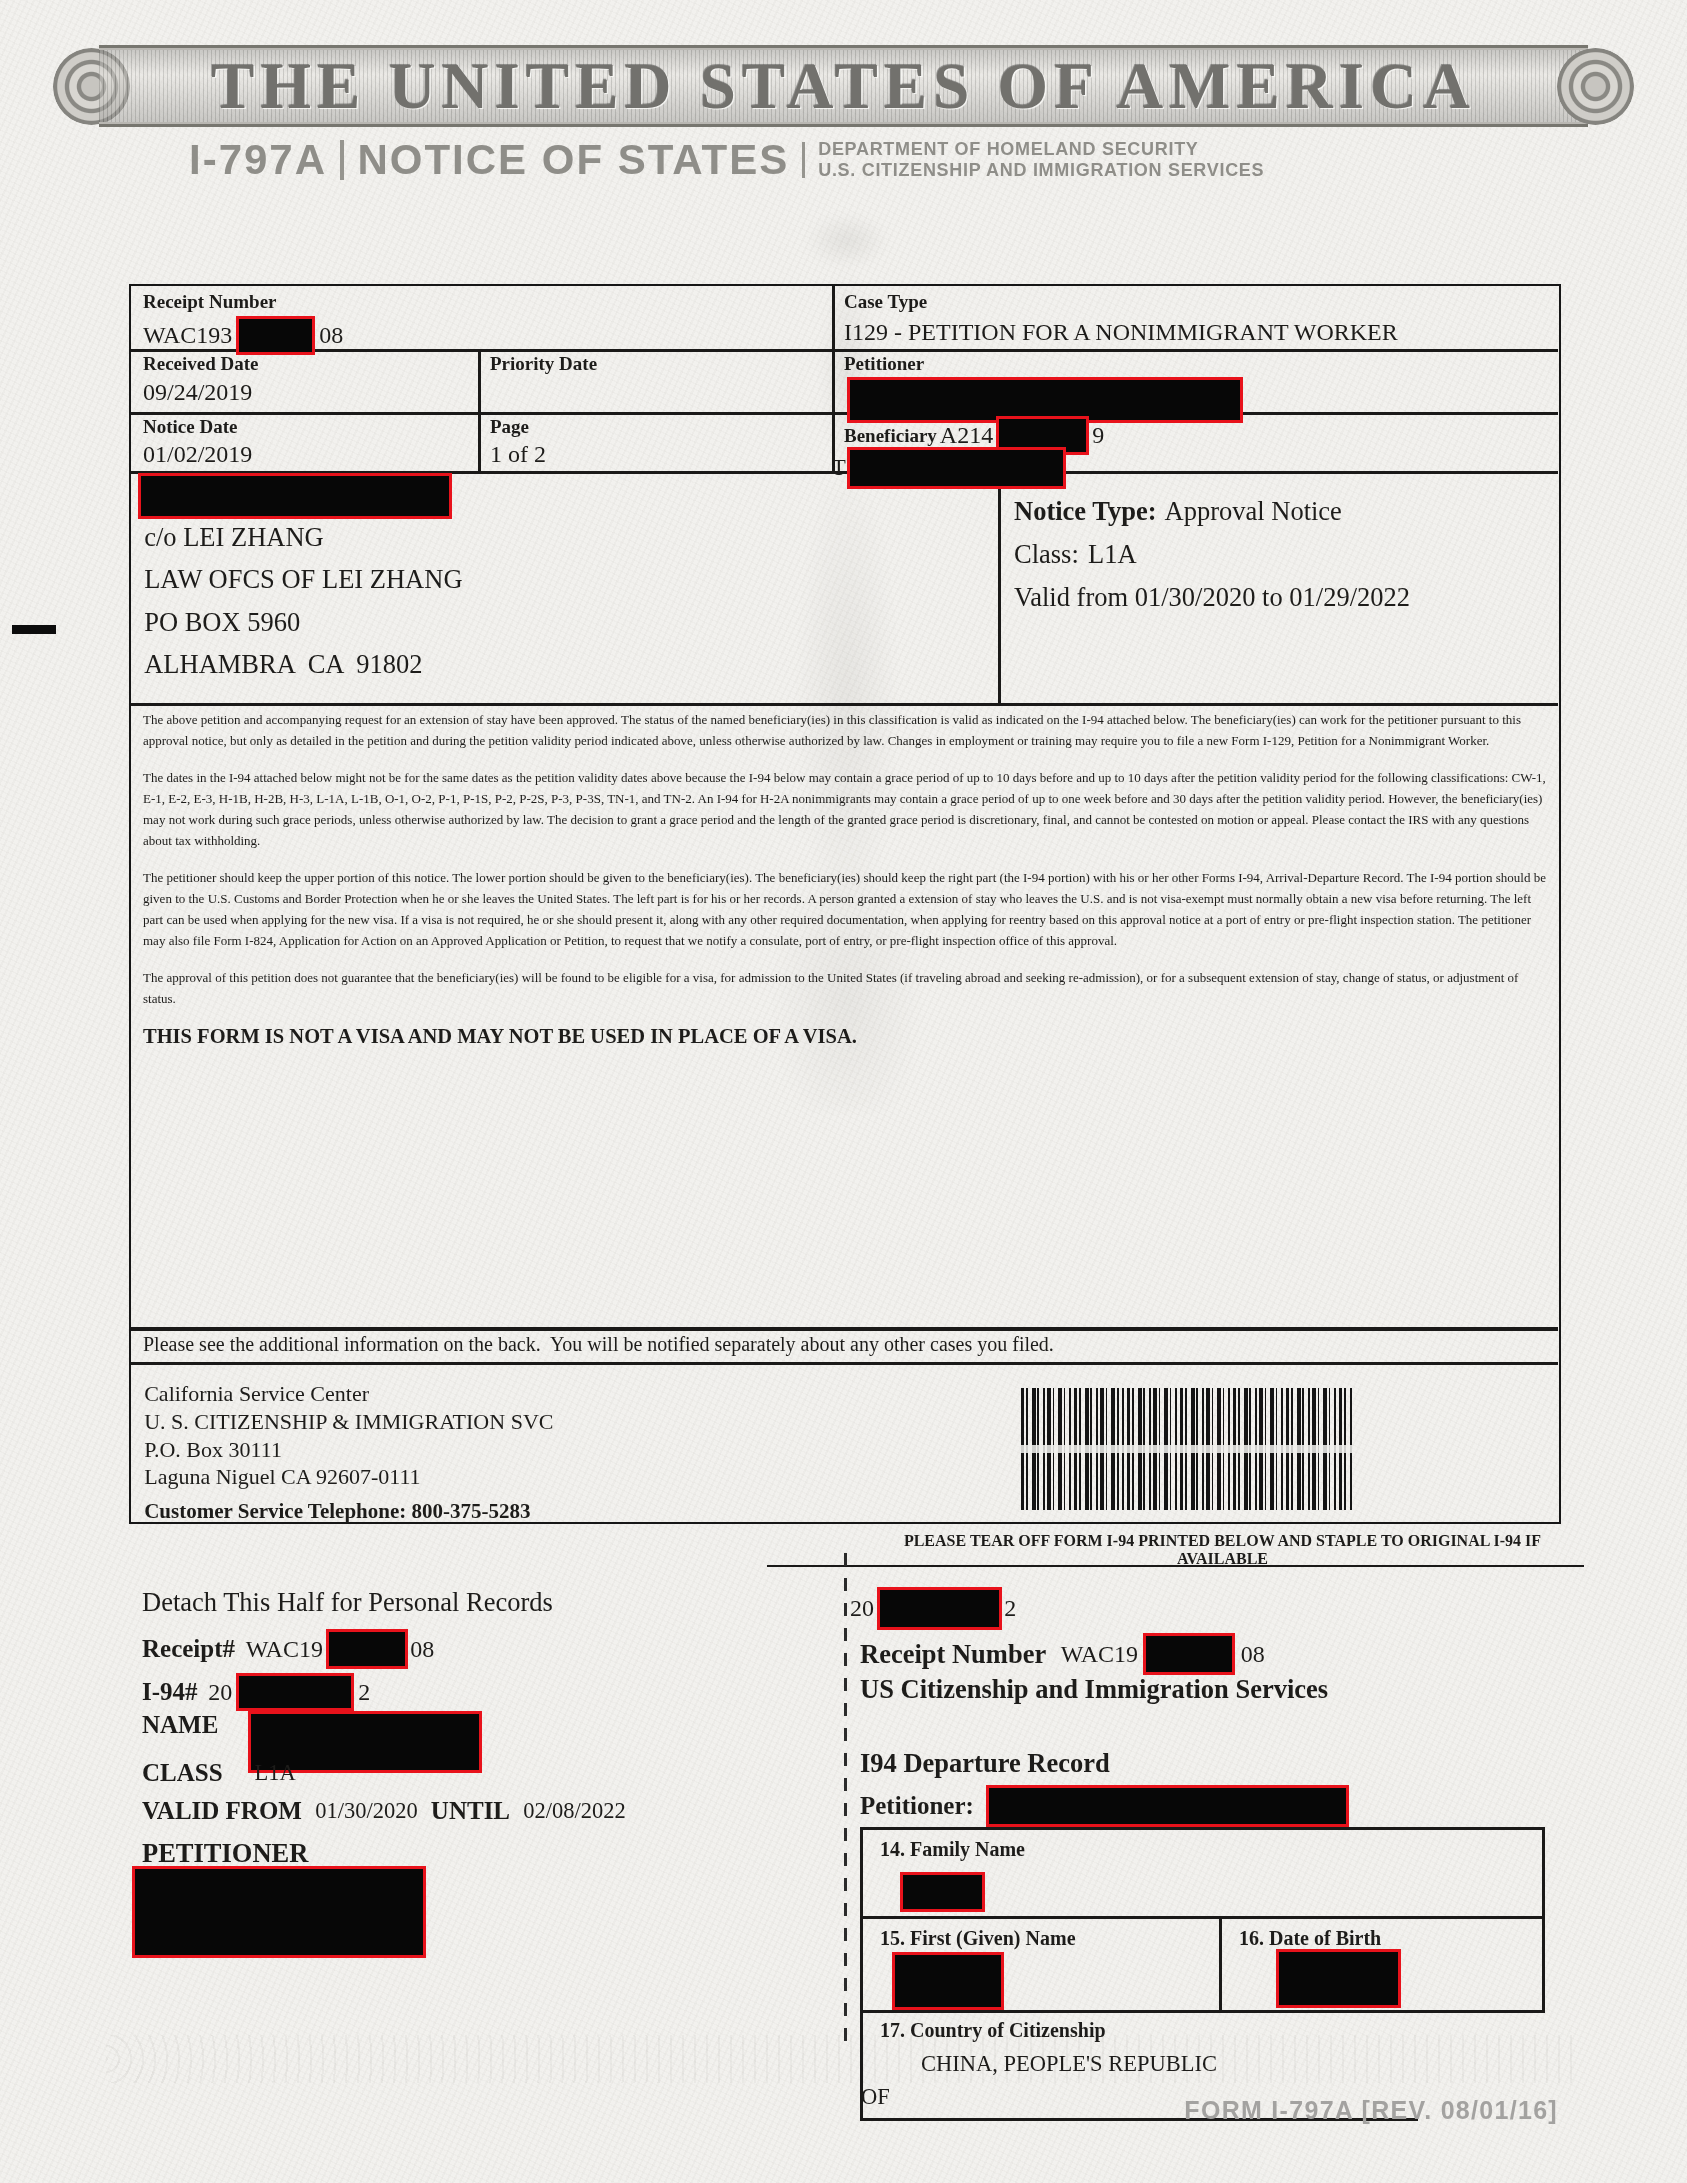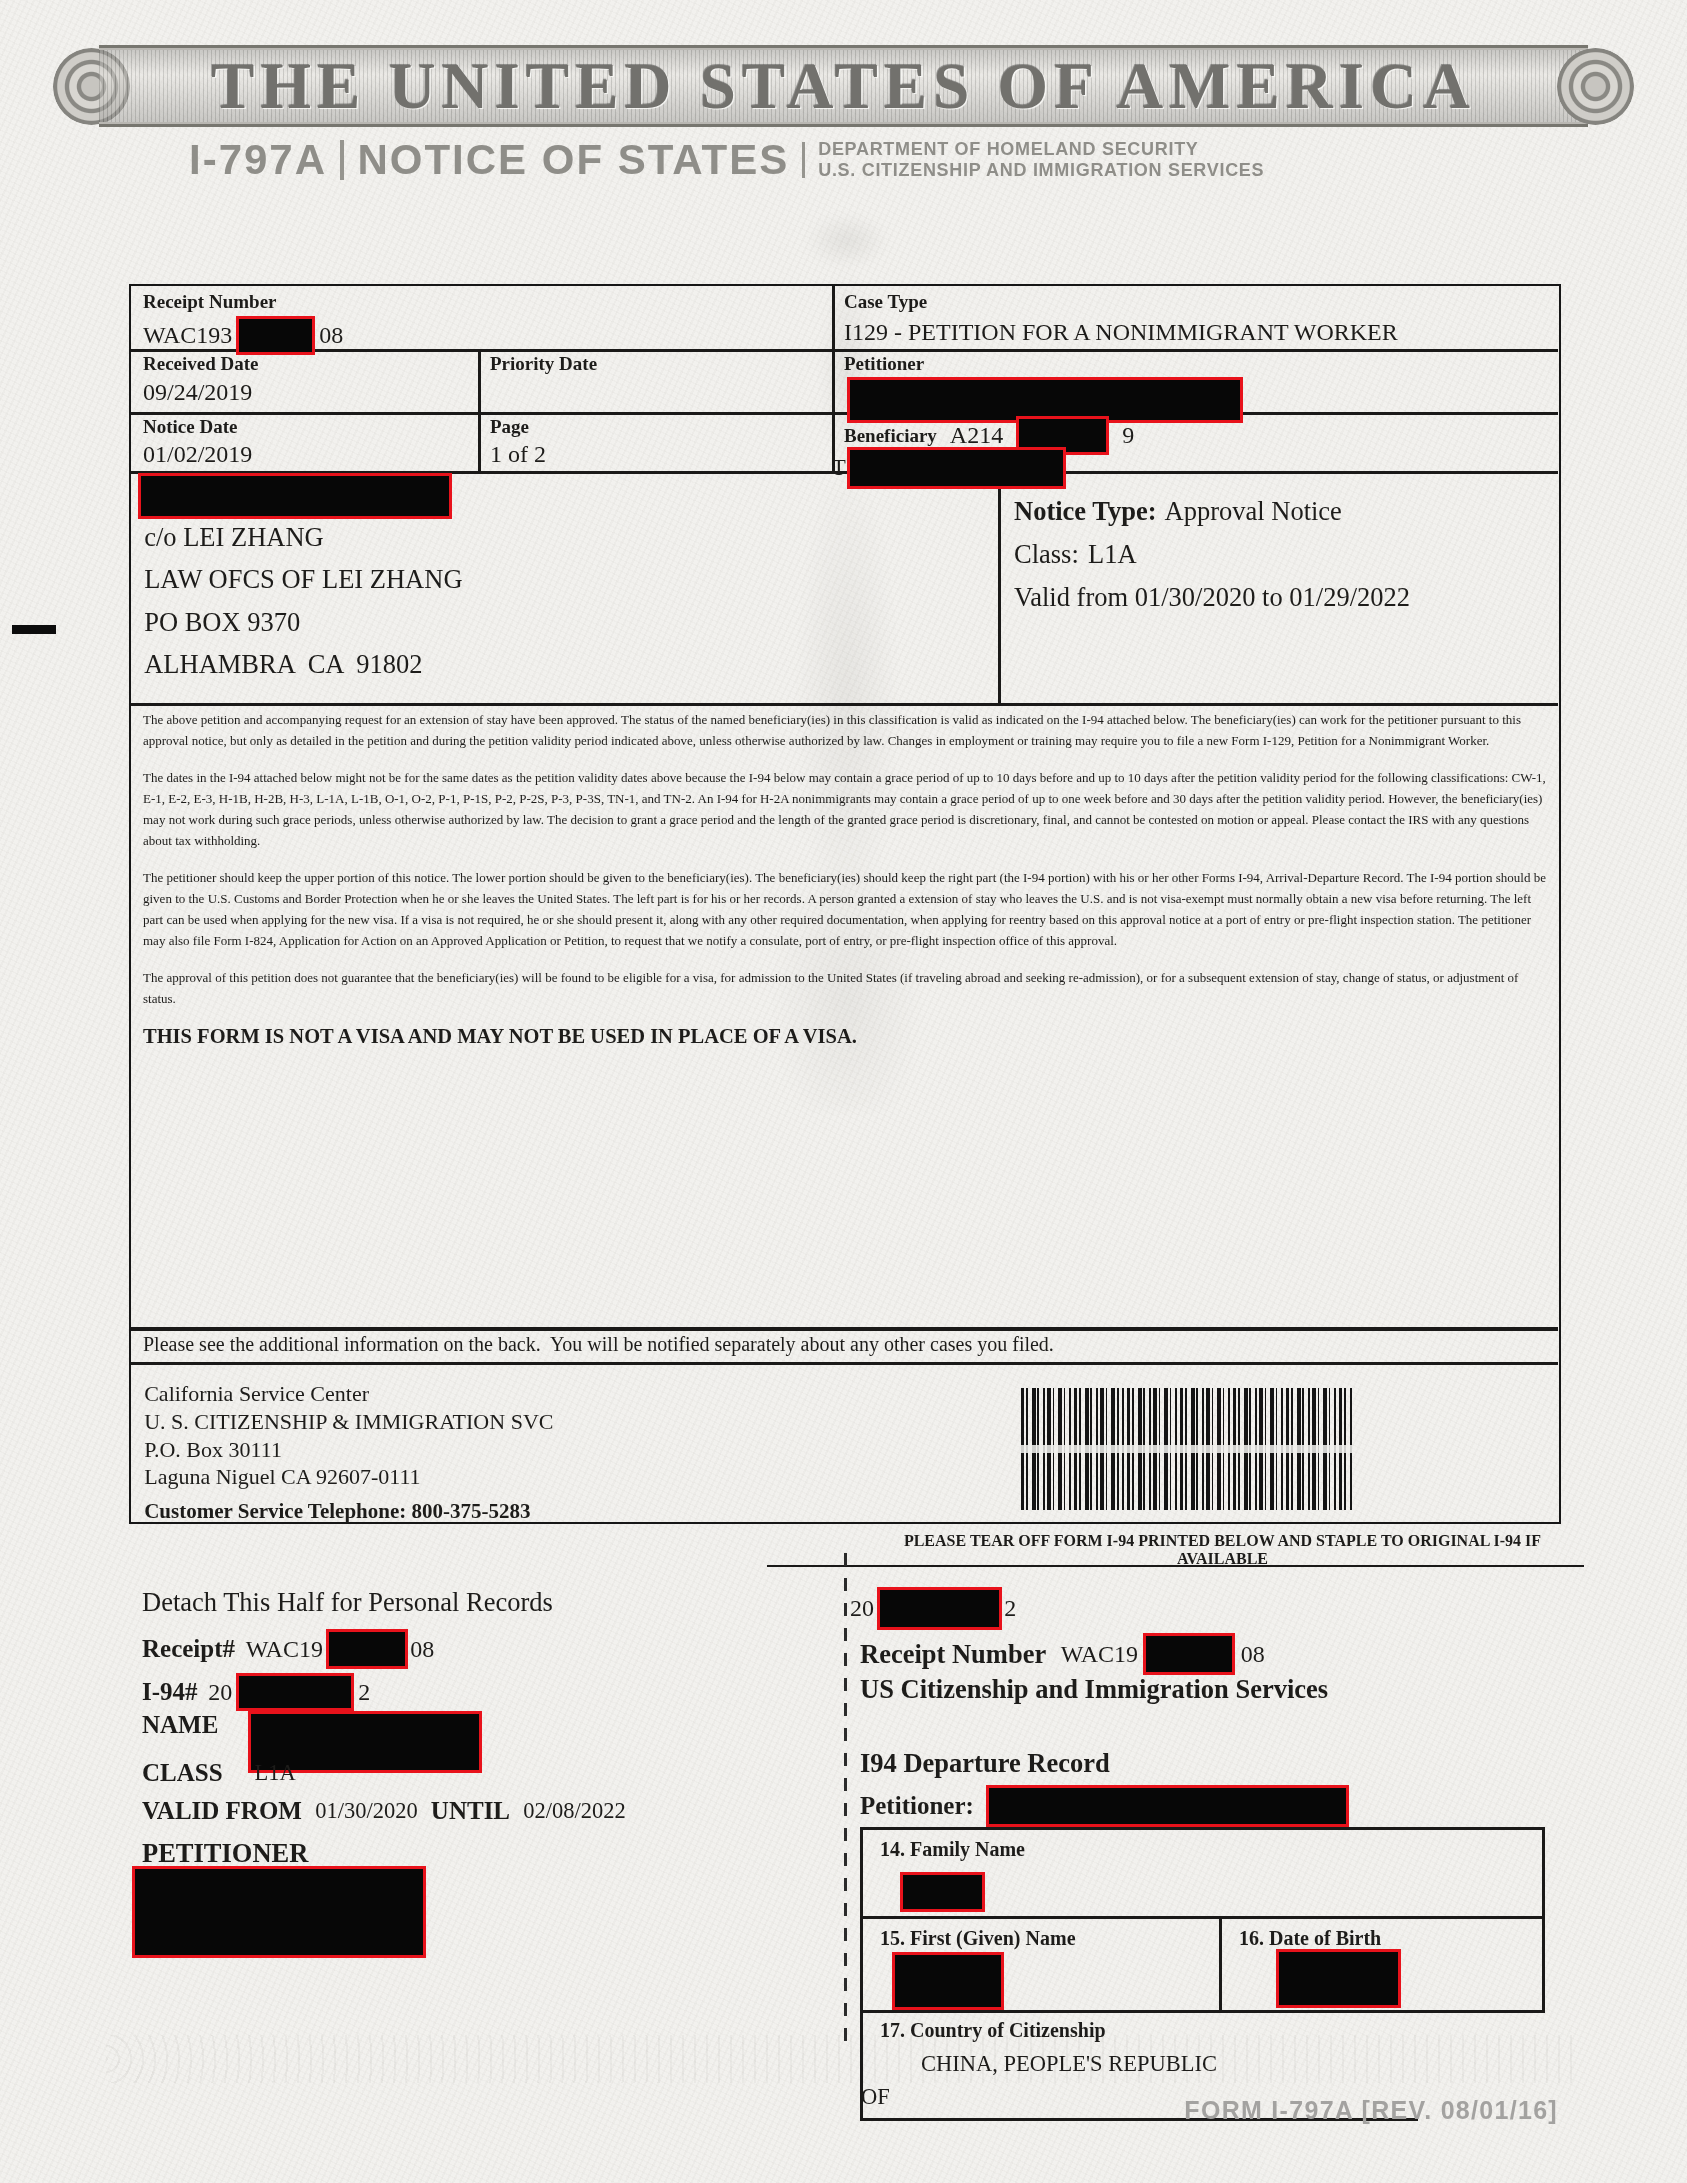--- a/index.html
+++ b/index.html
@@ -143,35 +143,35 @@
     <div class="v36" style="left:12px;top:93px;">09/24/2019</div>
     <div class="lbl" style="left:359px;top:67px;">Priority Date</div>
     <div class="v36" style="left:359px;top:93px;"></div>
     <div class="lbl" style="left:713px;top:67px;">Petitioner</div>
     <div class="redact" style="position:absolute;left:716px;top:91px;width:390px;height:40px;"></div>
 
     <div class="lbl" style="left:12px;top:130px;">Notice Date</div>
     <div class="v36" style="left:12px;top:155px;">01/02/2019</div>
     <div class="lbl" style="left:359px;top:130px;">Page</div>
     <div class="v36" style="left:359px;top:155px;">1 of 2</div>
-    <div class="row" style="left:713px;top:130px;gap:13px;">
+    <div class="row" style="left:713px;top:130px;gap:3px;">
       <span class="lbl">Beneficiary</span>
       <span class="v36">A214</span>
       <span class="redact" style="width:87px;height:33px;"></span>
       <span class="v36">9</span>
     </div>
     <div class="row" style="left:701px;top:161px;gap:1.3px;">
       <span class="v34">T</span>
       <span class="redact" style="width:213px;height:36px;"></span>
     </div>
 
     <div class="redact" style="position:absolute;left:6.6px;top:187px;width:308px;height:40px;"></div>
     <div class="v40" style="left:13.2px;top:236px;">c/o LEI ZHANG</div>
     <div class="v40" style="left:13.2px;top:278px;">LAW OFCS OF LEI ZHANG</div>
-    <div class="v40" style="left:13.2px;top:321px;">PO BOX 9370</div>
+    <div class="v40" style="left:13.2px;top:321px;">PO BOX 5960</div>
     <div class="v40 pre" style="left:13.2px;top:363px;">ALHAMBRA  CA  91802</div>
 
     <div class="row" style="left:883px;top:210px;gap:8px;">
       <span class="v40" style="font-weight:700;">Notice Type:</span>
       <span class="v40">Approval Notice</span>
     </div>
     <div class="row" style="left:883px;top:253px;gap:9.3px;">
       <span class="v40">Class:</span>
       <span class="v40">L1A</span>
     </div>

